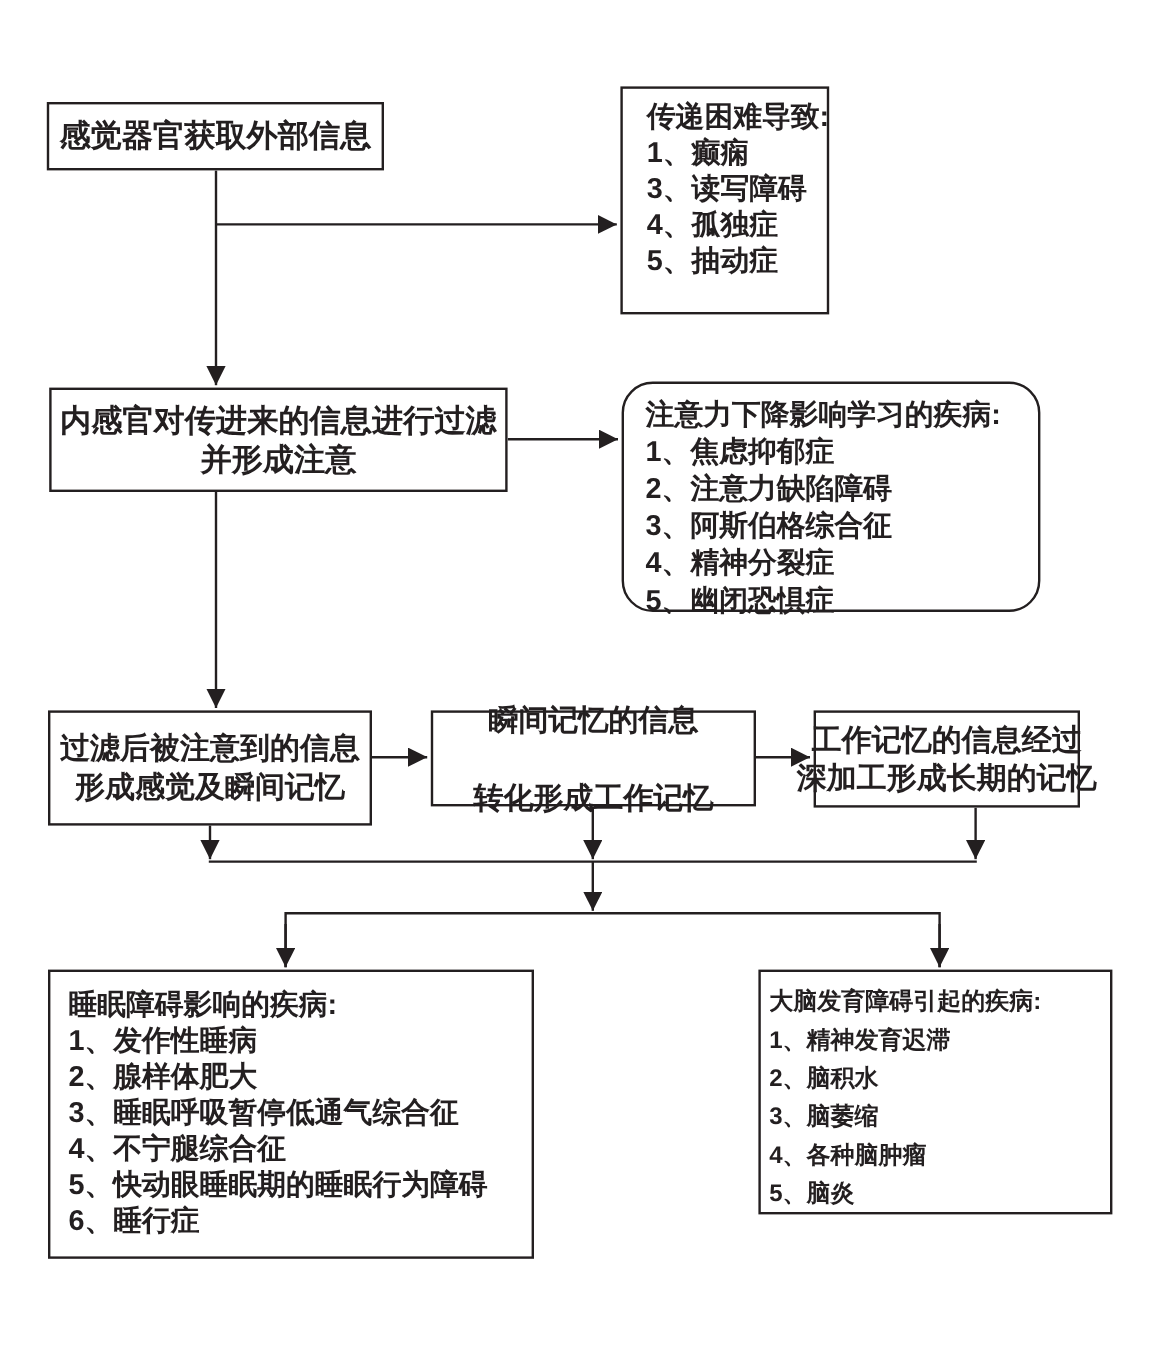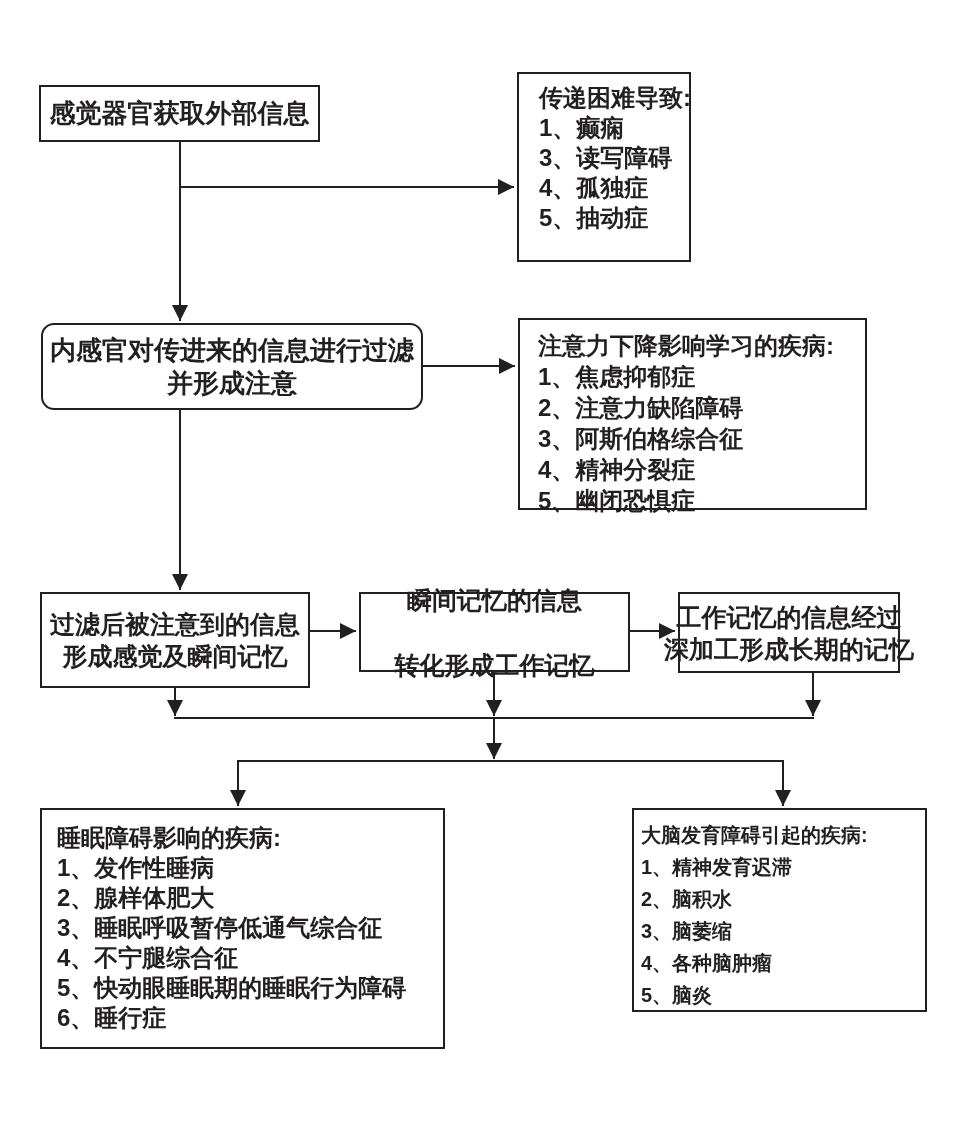--- a/index.html
+++ b/index.html
@@ -77,26 +77,26 @@
   <div class="box list" id="box-transmission" style="left:517px;top:72px;width:174px;height:190px;">
     <div class="line">传递困难导致:</div>
     <div>
         <div class="line">1、癫痫</div>
         <div class="line">3、读写障碍</div>
         <div class="line">4、孤独症</div>
         <div class="line">5、抽动症</div>
       </div>
   </div>
 
-  <div class="box center fs26" id="box-filter" style="left:41px;top:323px;width:382px;height:87px;border-radius:13px;">
+  <div class="box center fs26" id="box-filter" style="left:41px;top:323px;width:382px;height:87px;">
       <div class="line">内感官对传进来的信息进行过滤</div>
       <div class="line">并形成注意</div>
     </div>
 
-  <div class="box list" id="box-attention" style="left:518px;top:318px;width:349px;height:192px;">
+  <div class="box list" id="box-attention" style="left:518px;top:318px;width:349px;height:192px;border-radius:26px;">
     <div class="line">注意力下降影响学习的疾病:</div>
     <div>
         <div class="line">1、焦虑抑郁症</div>
         <div class="line">2、注意力缺陷障碍</div>
         <div class="line">3、阿斯伯格综合征</div>
         <div class="line">4、精神分裂症</div>
         <div class="line">5、幽闭恐惧症</div>
       </div>
   </div>
 

